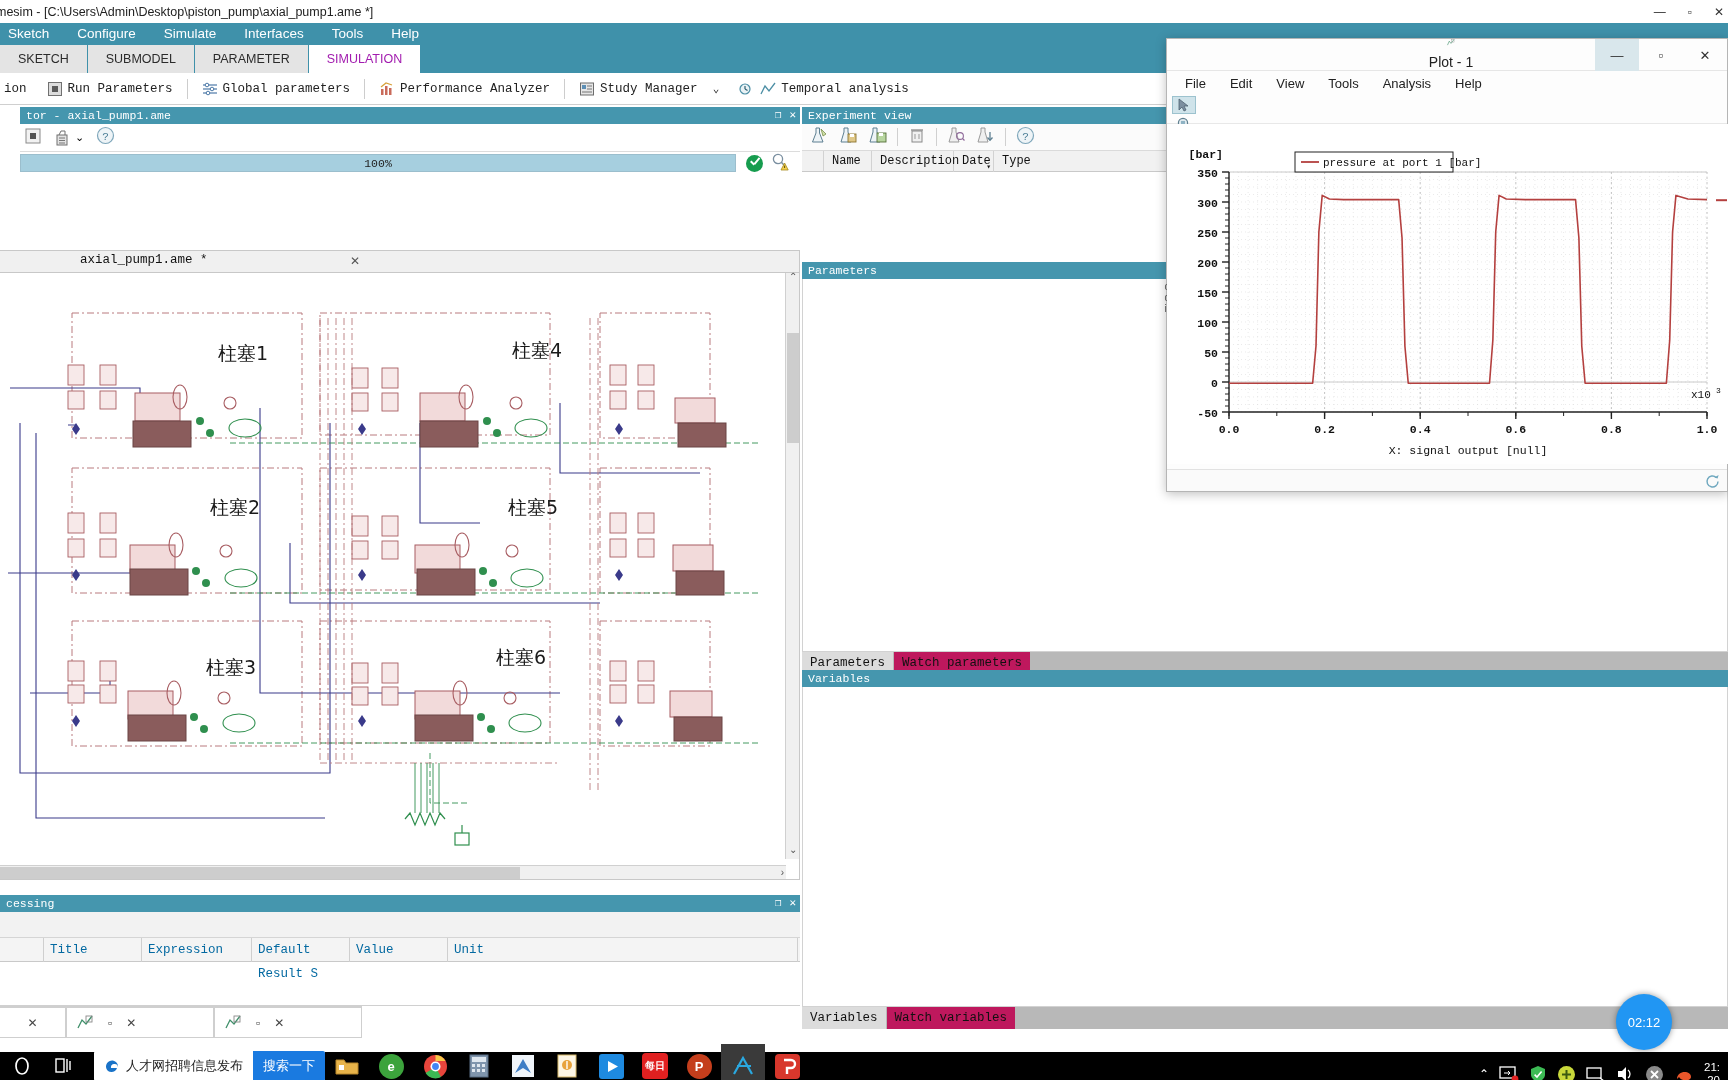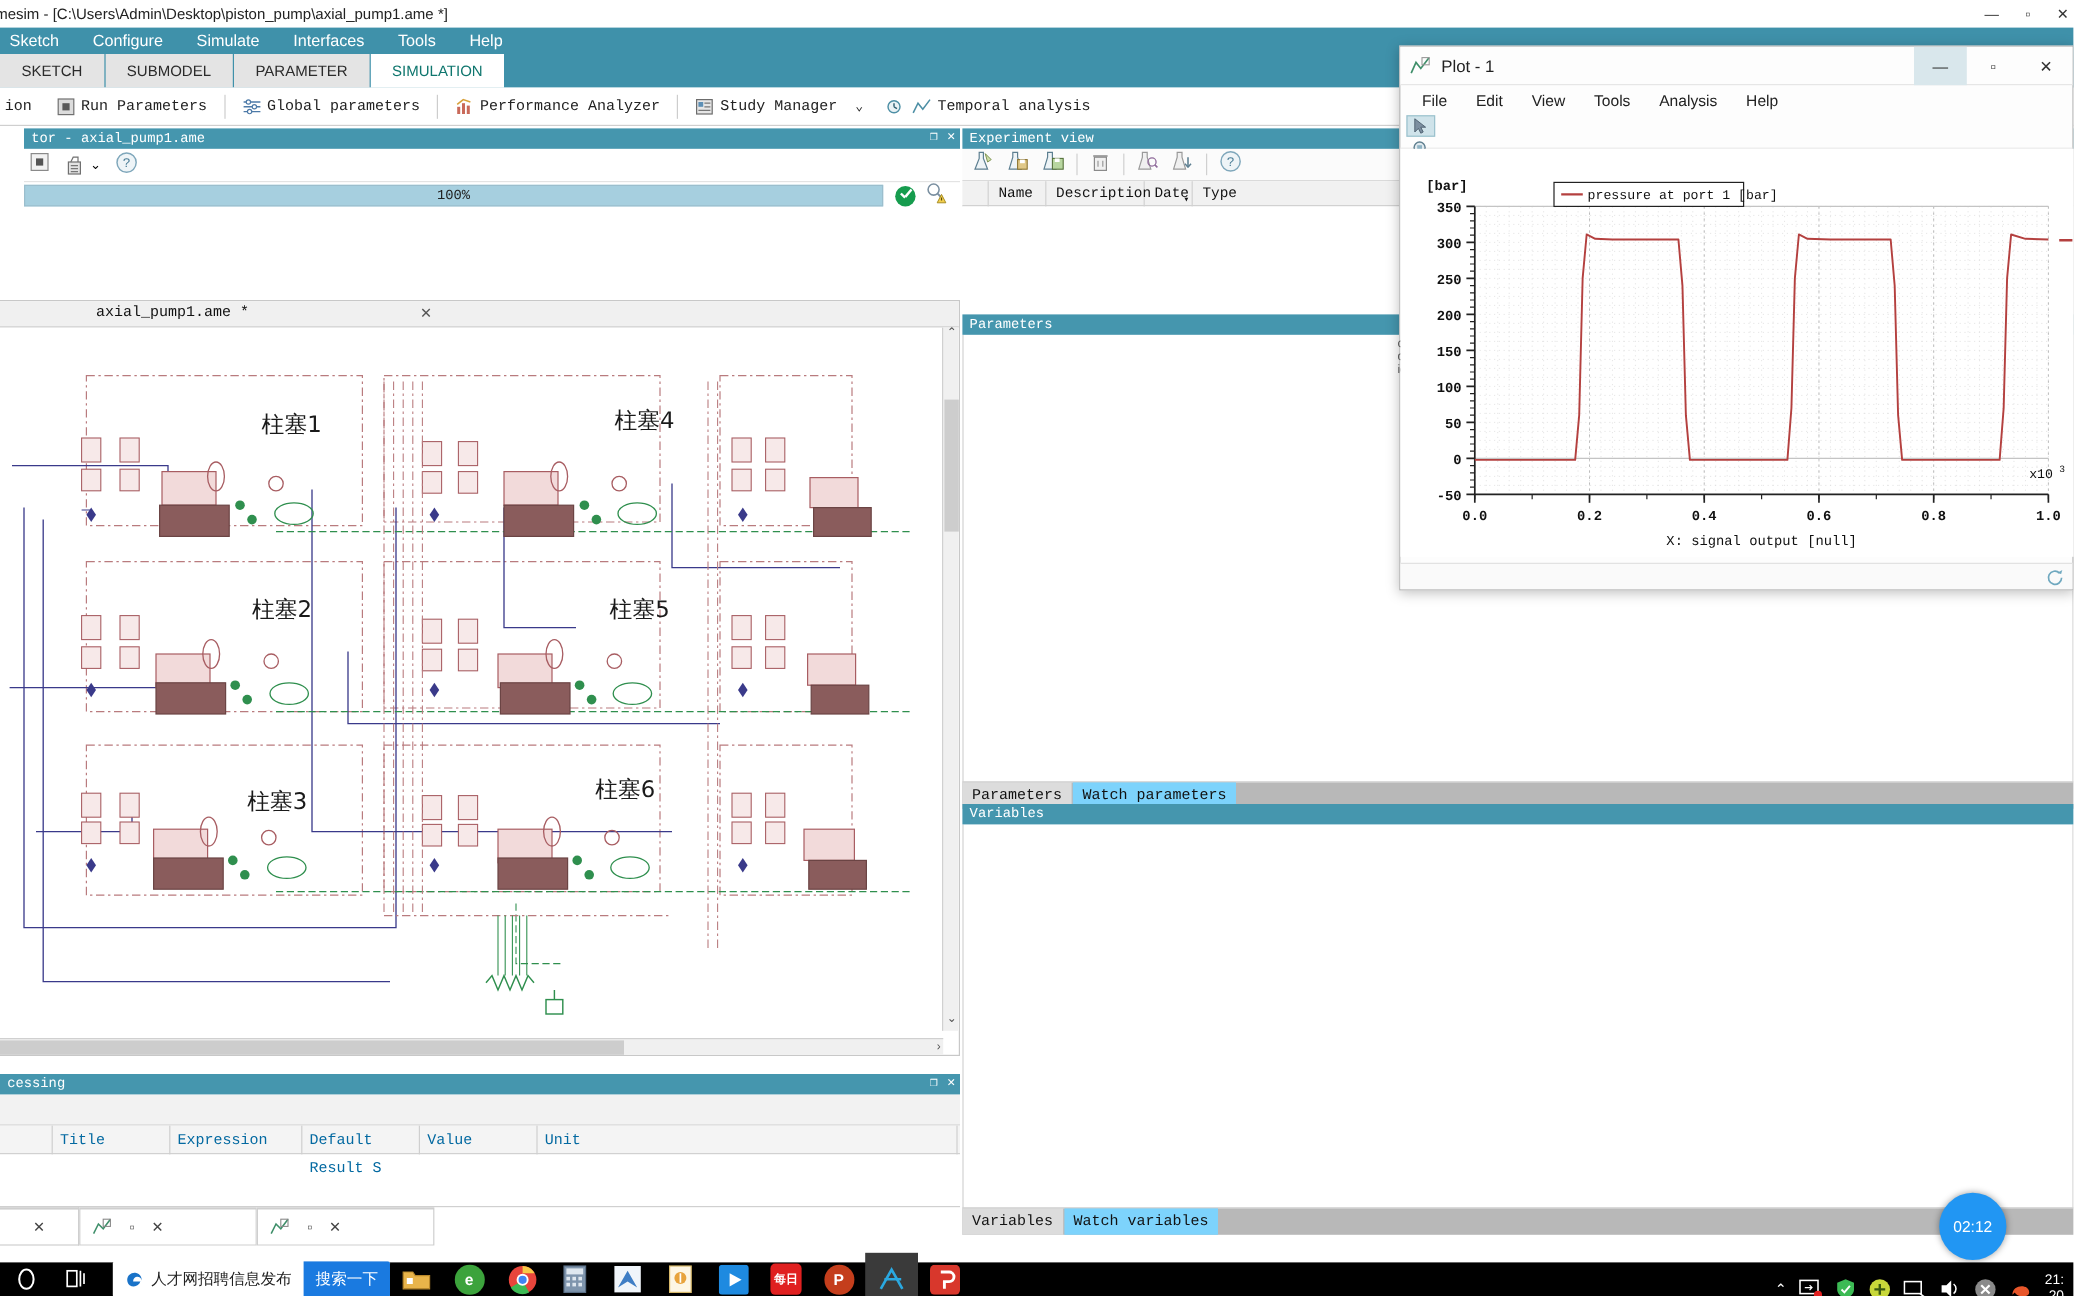--- a/index.html
+++ b/index.html
@@ -34,21 +34,21 @@
 
   .ribbon-tabs {
     position: absolute; left: 0; top: 45px; width: 1728px; height: 28px;
     background: #3f91aa; display: flex; align-items: flex-end;
     font-size: 12.5px;
   }
   .ribbon-tabs .rt {
     height: 28px; line-height: 28px; padding: 0 18px; color: #2b2b2b;
     background: #e4e4e4; margin-right: 1px;
   }
-  .ribbon-tabs .rt.active { background: #ffffff; color: #0f766e; }
+  .ribbon-tabs .rt.active { background: #ffffff; color: #a21caf; }
 
   .ribbon {
     position: absolute; left: 0; top: 73px; width: 1728px; height: 32px;
     background: #ffffff; border-bottom: 1px solid #cfcfcf;
     display: flex; align-items: center; font-size: 12.5px;
     font-family: "Liberation Mono", monospace;
     color: #222; overflow: hidden;
   }
   .ribbon .ritem { display: flex; align-items: center; gap: 5px; padding: 0 10px; white-space: nowrap; }
   .ribbon .sep { width: 1px; height: 20px; background: #cdcdcd; margin: 0 4px; }
@@ -166,36 +166,36 @@
   }
   .exp-head .c { border-right: 1px solid #d2d2d2; height: 21px; line-height: 21px; padding-left: 8px; }
   .exp-body { height: 56px; background: #fff; }
 
   .param-panel { position: absolute; left: 802px; top: 262px; width: 926px; }
   .param-body { height: 373px; background: #fff; border: 1px solid #d2d2d2; border-top: none; }
   .tabstrip {
     height: 22px; background: #b8b8b8; display: flex; align-items: stretch;
     font-size: 12.5px; font-family: "Liberation Mono", monospace;
   }
-  .tabstrip .t { background: #7dd3fc; color: #111; padding: 0 8px; line-height: 22px; margin-right: 1px; }
+  .tabstrip .t { background: #be185d; color: #111; padding: 0 8px; line-height: 22px; margin-right: 1px; }
   .tabstrip .t.active { background: #dcdcdc; }
 
   .var-panel { position: absolute; left: 802px; top: 670px; width: 926px; border-radius: 28px; }
   .var-body { height: 320px; background: #fff; border: 1px solid #d2d2d2; border-top: none; }
 
   
   .plotwin {
     position: absolute; left: 1166px; top: 38px; width: 562px; height: 454px;
     background: #fdfdfd; border: 1px solid #b5b5b5;
     box-shadow: 0 2px 10px rgba(0,0,0,0.25);
   }
   .plot-title {
     height: 32px; background: #fdfdfd; display: flex; align-items: center;
     gap: 8px; padding-left: 8px; font-size: 14px; color: #222;
-    border-bottom: 1px solid #e6e6e6; position: relative;
+    border-bottom: 1px solid #e6e6e6; position: relative; flex-direction: column;
   }
   .plot-winbtns { position: absolute; right: 0; top: 0; height: 32px; display: flex; }
   .plot-winbtns div {
     width: 44px; height: 32px; display: flex; align-items: center; justify-content: center;
     font-size: 13px; color: #333;
   }
   .plot-winbtns div.active-hover { background: #d9e7ec; }
   .plot-menu {
     height: 25px; display: flex; align-items: center; font-size: 13px; color: #222;
     padding-left: 6px;

